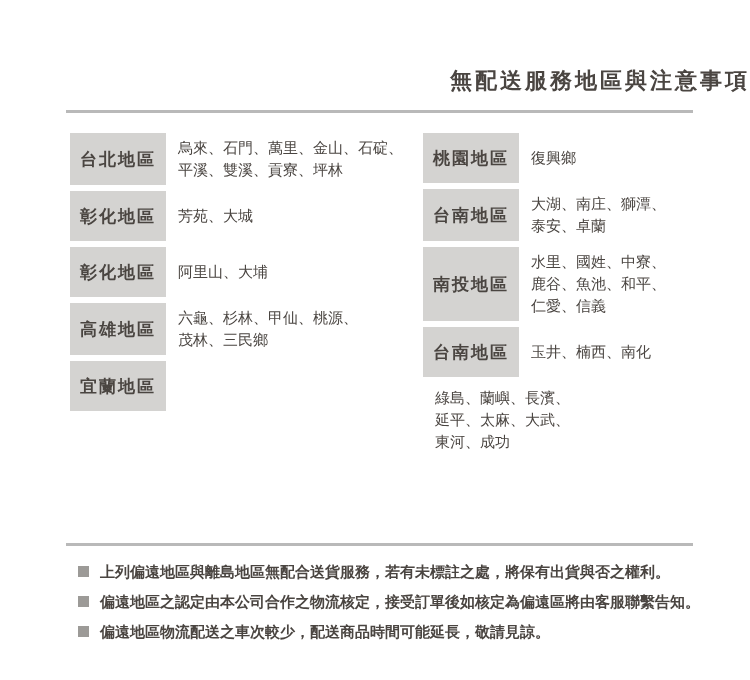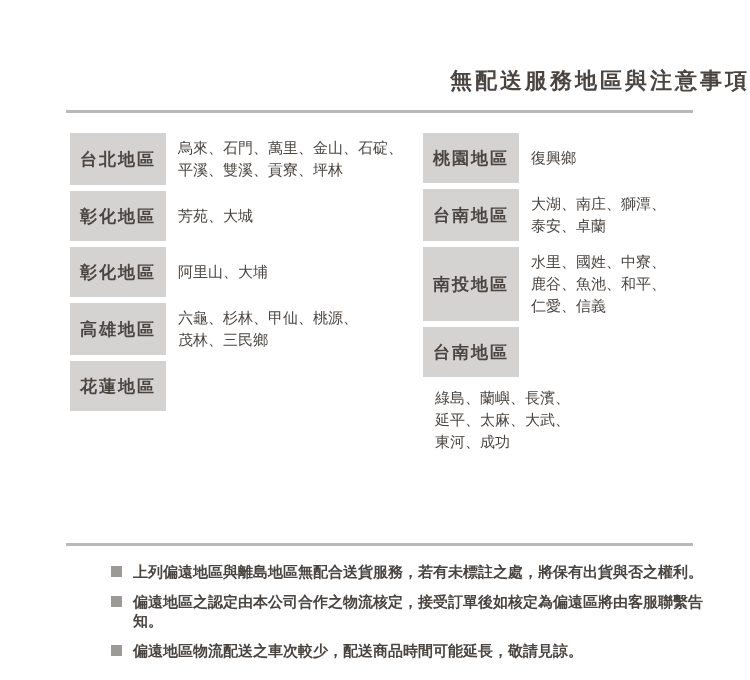--- a/index.html
+++ b/index.html
@@ -78,21 +78,20 @@
     top:562px;left:78px;right:40px;
   }
   .note{
     display:flex;
     align-items:flex-start;
     margin-bottom:11px;
     font-size:15px;
     font-weight:bold;
     line-height:19px;
     color:var(--text);
-    margin-left:33px;
   }
   .bullet{
     flex:0 0 11px;
     width:11px;height:11px;
     background:var(--bullet);
     margin:4px 11px 0 0;
   }
 </style>
 </head>
 <body>
@@ -116,21 +115,21 @@
     <div class="row">
       <div class="region-label">彰化地區</div>
       <div class="region-areas">阿里山、大埔</div>
     </div>
     <div class="row">
       <div class="region-label">高雄地區</div>
       <div class="region-areas">六龜、杉林、甲仙、桃源、
 茂林、三民鄉</div>
     </div>
     <div class="row">
-      <div class="region-label">花蓮地區</div>
+      <div class="region-label">宜蘭地區</div>
     </div>
   </div>
 
   <div class="col col-right">
     <div class="row">
       <div class="region-label">桃園地區</div>
       <div class="region-areas">復興鄉</div>
     </div>
     <div class="row">
       <div class="region-label">台南地區</div>
@@ -138,20 +137,21 @@
 泰安、卓蘭</div>
     </div>
     <div class="row">
       <div class="region-label">南投地區</div>
       <div class="region-areas">水里、國姓、中寮、
 鹿谷、魚池、和平、
 仁愛、信義</div>
     </div>
     <div class="row">
       <div class="region-label">台南地區</div>
+      <div class="region-areas">玉井、楠西、南化</div>
     </div>
     <div class="row">
       <div class="region-areas">綠島、蘭嶼、長濱、
 延平、太麻、大武、
 東河、成功</div>
     </div>
   </div>
 
   <div class="sep sep2"></div>
 

